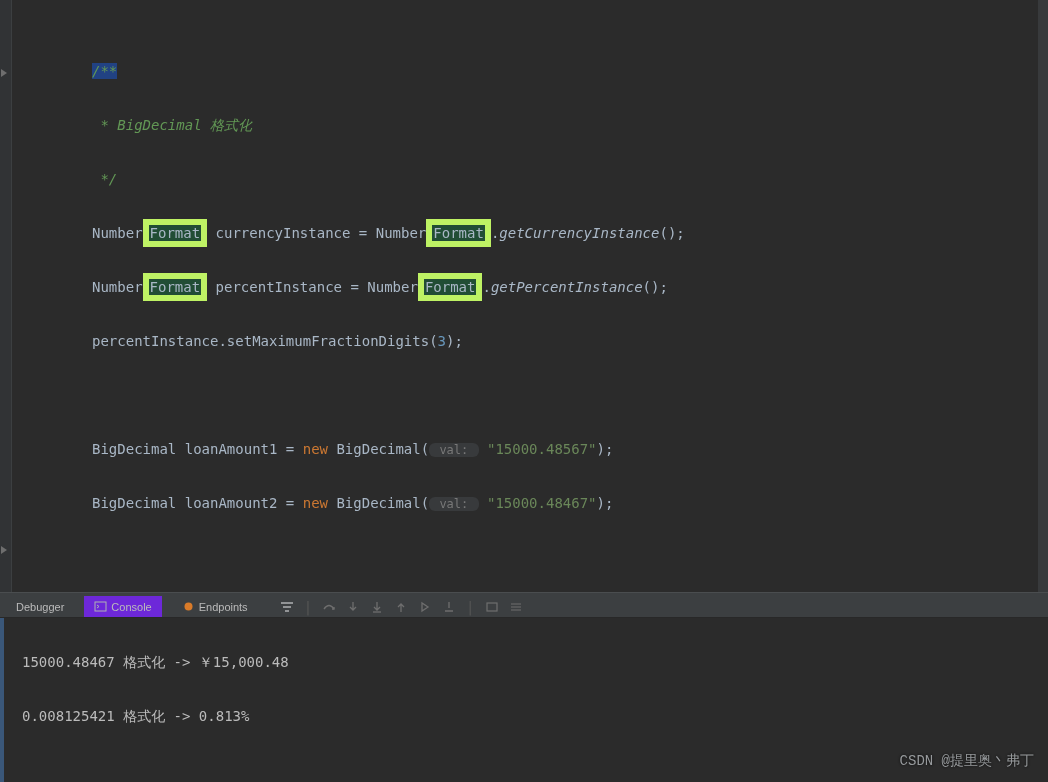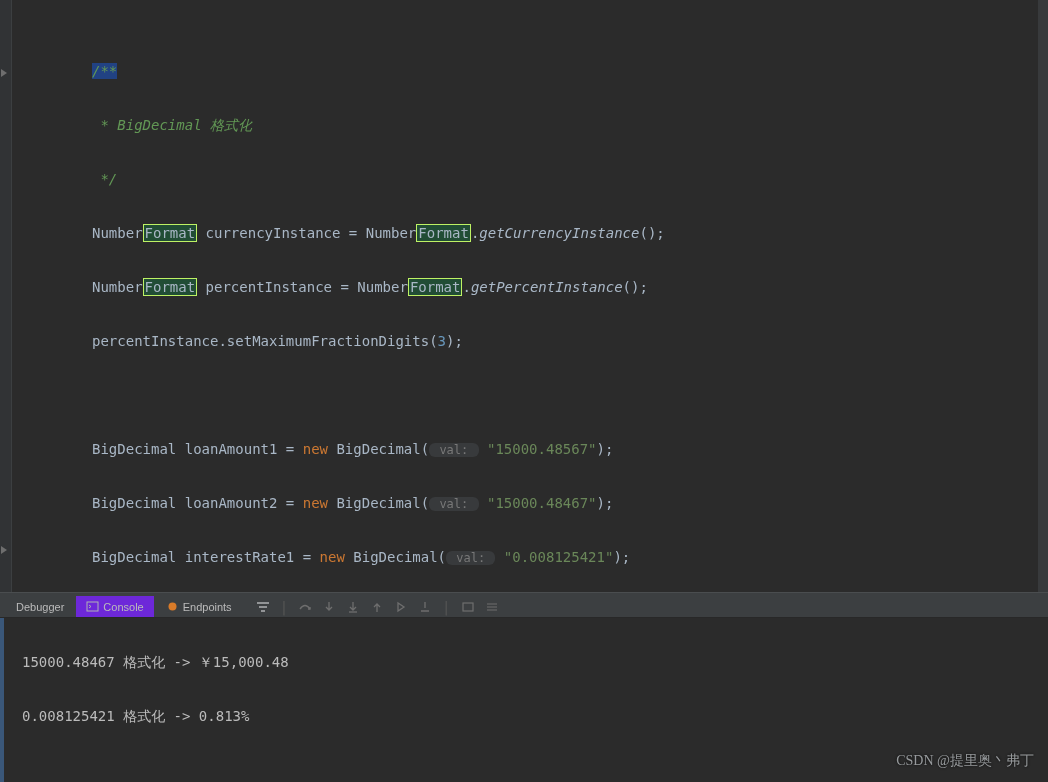--- a/index.html
+++ b/index.html
@@ -44,40 +44,40 @@
   height: 27px;
   padding-left: 76px;
 }
 .comment { color: #629755; font-style: italic; margin-top: 26px; }
 .comment-hl { color: #629755; font-style: italic; background: #214283; }
 .keyword { color: #cc7832; margin-top: 9px; }
 .number { color: #6897bb; }
 .string { color: #6a8759; }
 .method-static { color: #a9b7c6; font-style: italic; }
 .param-hint { color: #787878; background: #383a3c; padding: 0 3px; border-radius: 6px; font-size: 12px; font-style: normal;}
-.hl-format { background: #214d35; border: 1px solid #bef264; padding: 0px 1px; }
+.hl-format { background: #214d35; border: 6px solid #bef264; padding: 0px 1px; }
 
 .panel-divider {
   height: 4px;
   background: #3c3f41;
   border-top: 1px solid #4a4d4f;
 }
 .bottom-panel {
   height: 186px;
   background: #2b2b2b;
   display: flex;
   flex-direction: column;
 }
 .panel-tabs {
   height: 28px;
   background: #3c3f41;
   display: flex;
   align-items: center;
   padding: 0 6px;
-  gap: 2px;
+  gap: 10px;
   border-bottom: 1px solid #282828;
 }
 .tab {
   padding: 4px 10px;
   color: #bbbbbb;
   font-size: 11px;
   font-family: sans-serif;
   cursor: pointer;
   display: flex;
   align-items: center;
@@ -101,21 +101,21 @@
   line-height: 27px;
   color: #bbbbbb;
   white-space: pre;
   border-left: 4px solid #3a5779;
 }
 .watermark {
   position: absolute;
   right: 14px;
   bottom: 12px;
   color: #aeb2b5;
-  font-family: Liberation Serif, serif;
+  font-family: Liberation Mono, monospace;
   font-size: 14px;
   opacity: 0.82;
   text-shadow: 0 0 3px #000;
 }
 .right-scroll {
   position: absolute;
   right: 0;
   top: 0;
   width: 10px;
   height: 100%;
@@ -142,21 +142,20 @@
     <div class="right-scroll"></div>
 <div class="code-line"><span class="comment-hl">/**</span></div>
 <div class="code-line"><span class="comment"> * BigDecimal 格式化</span></div>
 <div class="code-line"><span class="comment"> */</span></div>
 <div class="code-line"><span>Number</span><span class="hl-format">Format</span><span> currencyInstance = Number</span><span class="hl-format">Format</span><span>.</span><span class="method-static">getCurrencyInstance</span><span><span>();</span></span></div>
 <div class="code-line"><span>Number</span><span class="hl-format">Format</span><span> percentInstance = Number</span><span class="hl-format">Format</span><span>.</span><span class="method-static">getPercentInstance</span><span>();</span></div>
 <div class="code-line"><span>percentInstance.setMaximumFractionDigits(</span><span class="number">3</span><span>);</span></div>
 <div class="code-line"></div>
 <div class="code-line"><span>BigDecimal loanAmount1 = </span><span class="keyword">new</span><span> BigDecimal(</span><span class="param-hint"> val: </span> <span class="string">"15000.48567"</span><span>);</span></div>
 <div class="code-line"><span>BigDecimal loanAmount2 = </span><span class="keyword">new</span><span> BigDecimal(</span><span class="param-hint"> val: </span> <span class="string">"15000.48467"</span><span>);</span></div>
-<div class="code-line"><span>BigDecimal interestRate1 = </span><span class="keyword">new</span><span> BigDecimal(</span><span class="param-hint"> val: </span> <span class="string">"0.008125421"</span><span>);</span></div>
 
 
 
 
 
 
 
 
 
 

